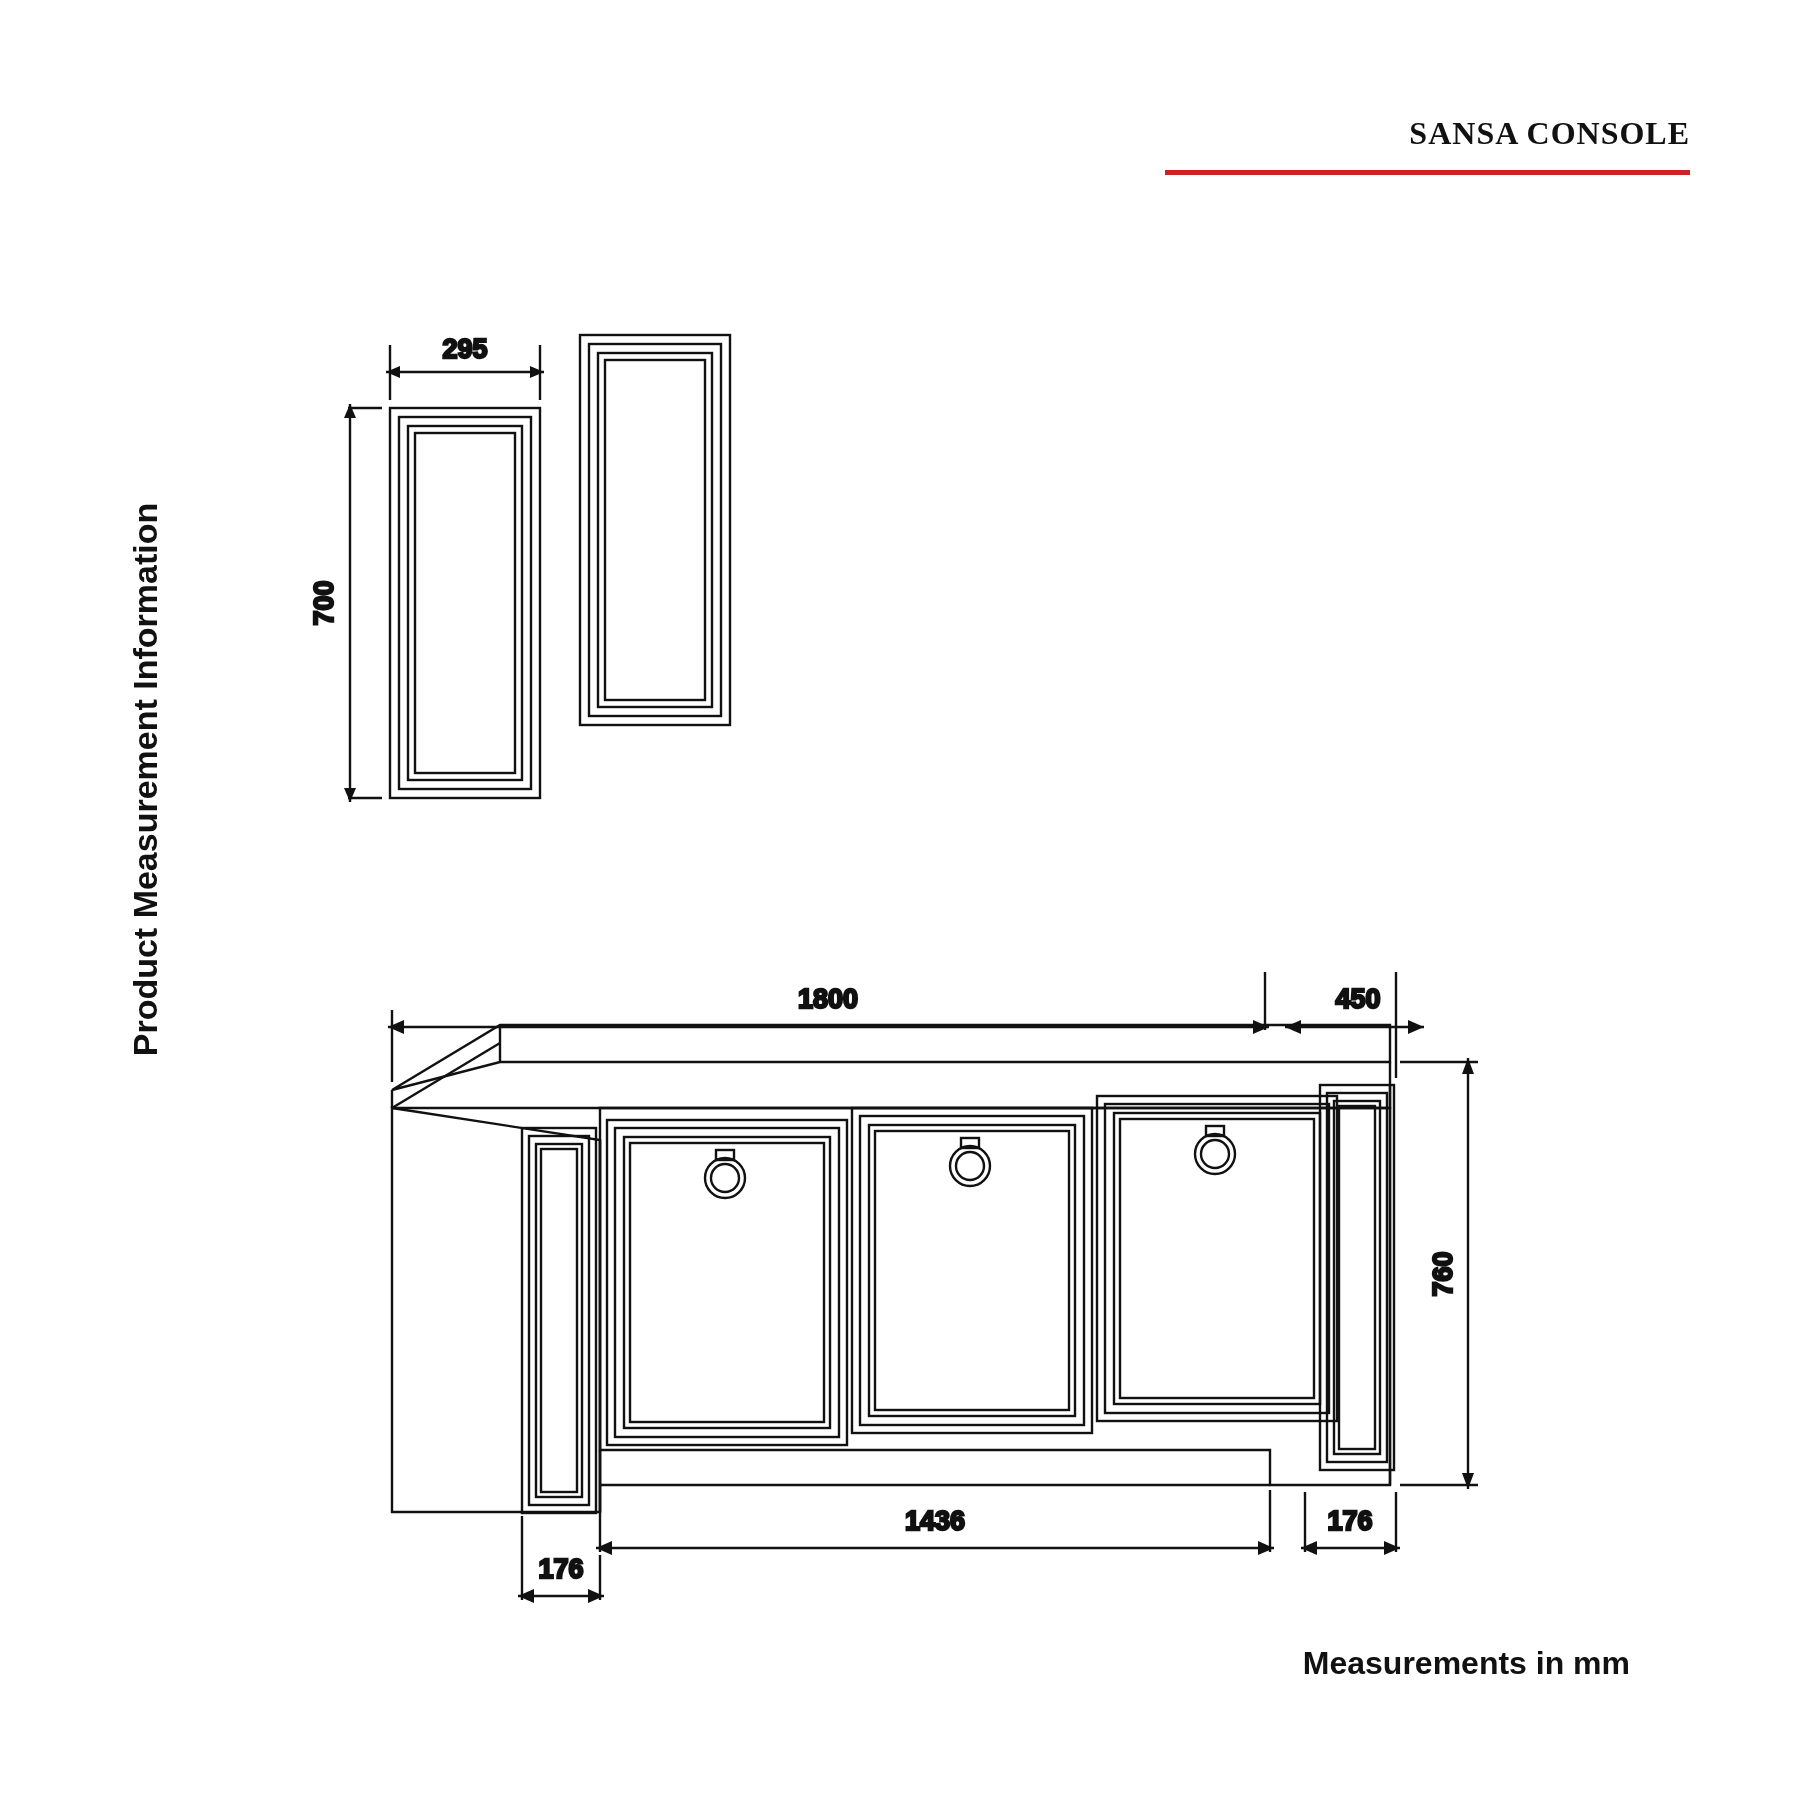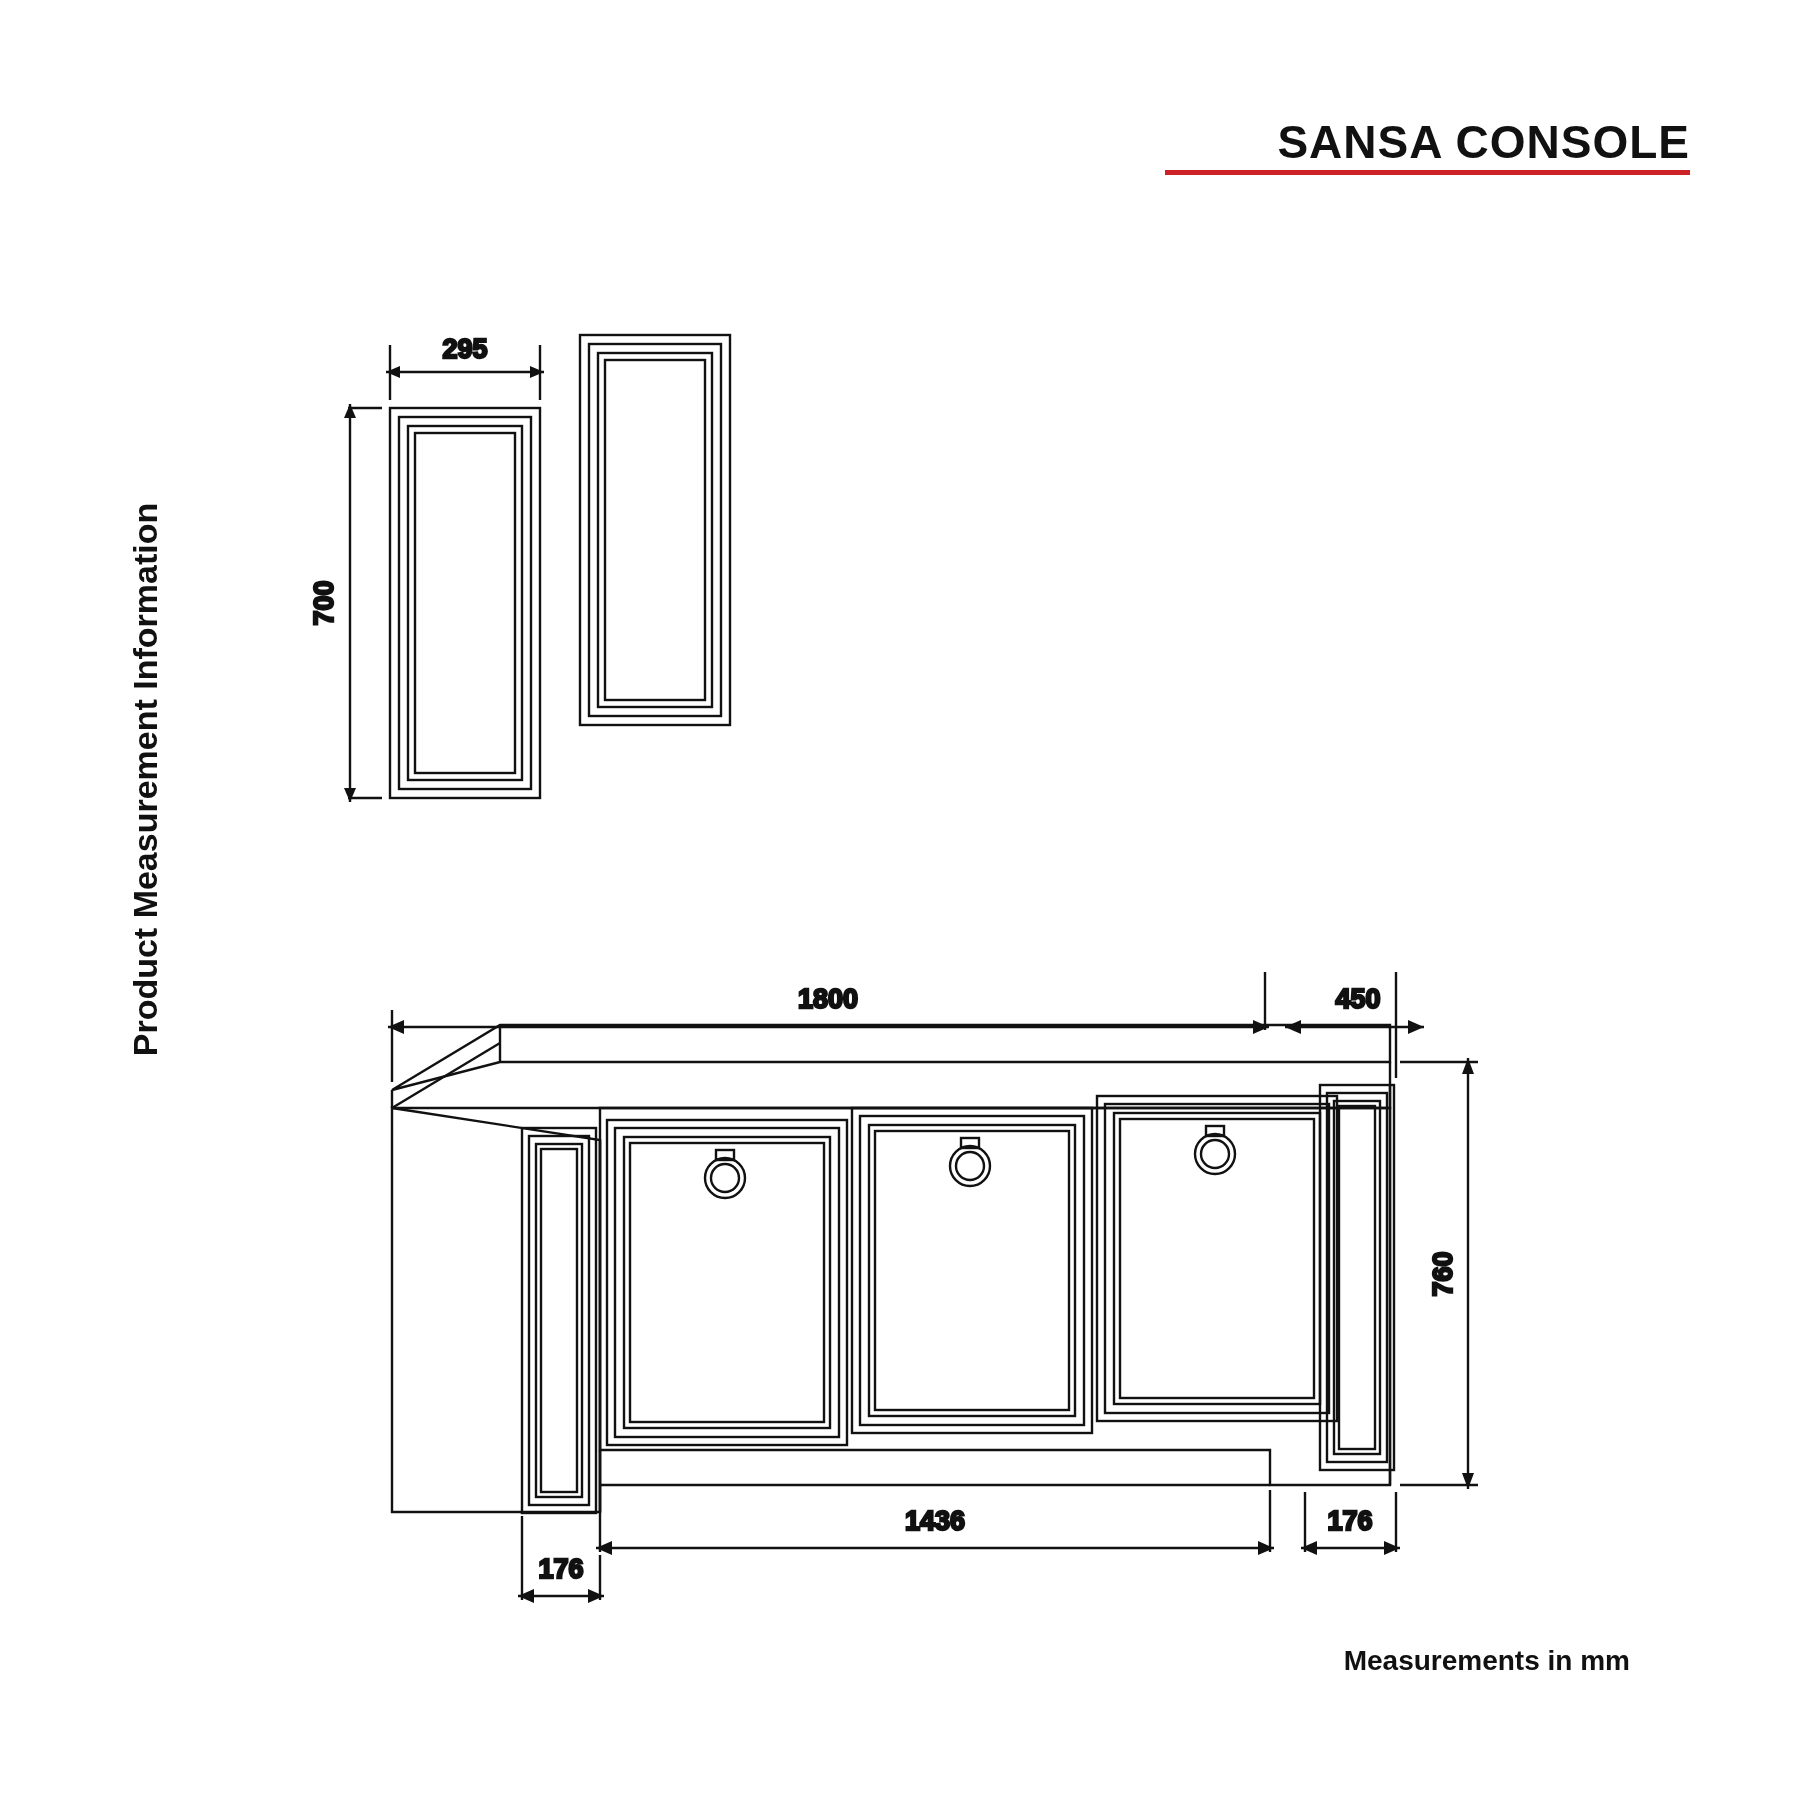--- a/index.html
+++ b/index.html
@@ -3,38 +3,38 @@
 <meta charset="utf-8">
 <style>
   html,body{margin:0;padding:0;}
   body{
     width:1800px;height:1800px;background:#ffffff;
     font-family:"Liberation Sans", sans-serif;
     position:relative;overflow:hidden;
   }
   .title{
     position:absolute;right:110px;top:115px;
-    font-size:46px;font-weight:bold;letter-spacing:1px;color:#111;
-    text-align:right;white-space:nowrap;
+    font-size:32px;font-weight:bold;letter-spacing:1px;color:#111;
+    text-align:right;white-space:nowrap;font-family:Liberation Serif, serif;
   }
   .title-rule{
     position:absolute;right:110px;top:170px;width:525px;height:5px;background:#cc2127;
   }
   .side-label{
     position:absolute;
     left:-205px;top:760px;
     width:700px;
     transform:rotate(-90deg);
     transform-origin:center center;
     font-size:34px;font-weight:bold;color:#111;
     text-align:center;white-space:nowrap;
   }
   .footer-note{
     position:absolute;right:170px;top:1645px;
-    font-size:28px;font-weight:bold;color:#111;white-space:nowrap;
+    font-size:32px;font-weight:bold;color:#111;white-space:nowrap;
   }
   svg{position:absolute;left:0;top:0;width:1800px;height:1800px;}
   .dimtxt{font-family:"Liberation Sans", sans-serif;font-size:27px;font-weight:bold;fill:#111;}
 </style>
 </head>
 <body>
 
 <div class="title">SANSA CONSOLE</div>
 <div class="title-rule"></div>
 <div class="side-label">Product Measurement Information</div>

